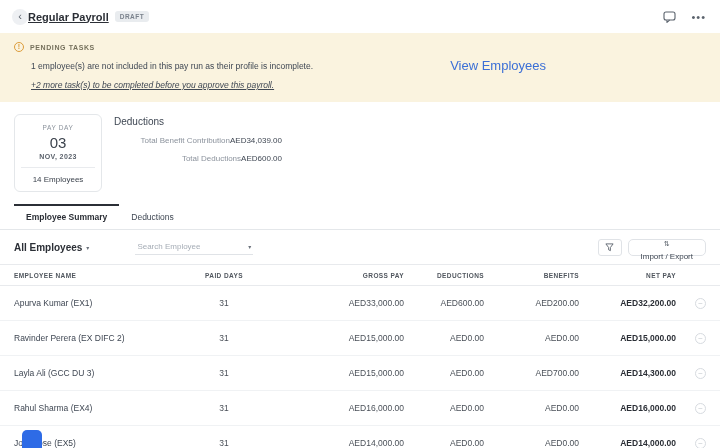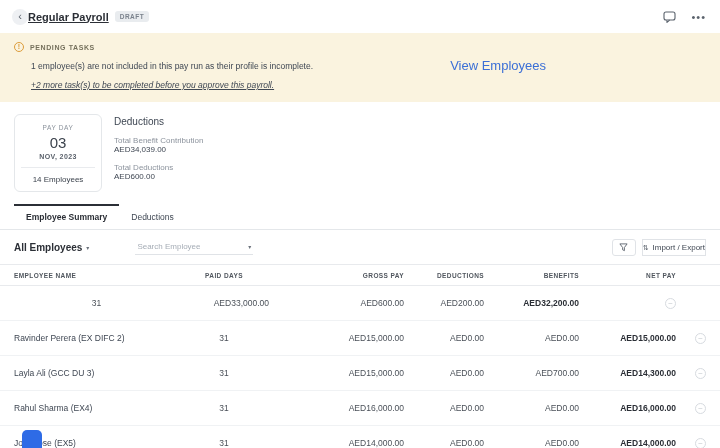--- a/index.html
+++ b/index.html
@@ -42,43 +42,43 @@
   .amount-val { font-size:12.5px; font-weight:600; color:#2b2f36; letter-spacing:.2px; }
   .amount-lbl { font-size:6.5px; color:#9aa1ab; letter-spacing:.4px; margin-top:4px; }
   .payday-card { border:1px solid #e4e7ea; border-radius:6px; width:88px; text-align:center; padding:9px 6px 7px; background:#fff; }
   .payday-lbl { font-size:6.5px; color:#8a919b; letter-spacing:.6px; }
   .payday-day { font-size:15px; font-weight:500; color:#3c434d; margin-top:3px; }
   .payday-date { font-size:7px; font-weight:600; color:#5a616b; letter-spacing:.4px; margin-top:2px;
     padding-bottom:7px; border-bottom:1px solid #e9ebee; }
   .payday-emp { font-size:8px; color:#3c434d; margin-top:7px; }
   .ded-block { padding-top:2px; }
   .ded-title { font-size:10px; color:#3f4753; }
-  .ded-row { display:flex; width:168px; justify-content:flex-end; margin-top:9px;flex-direction:column; }
+  .ded-row { display:flex; width:168px; justify-content:flex-end; margin-top:9px; }
   .ded-lbl { font-size:8px; color:#8c939d; }
   .ded-val { font-size:8px; color:#3f4753; }
 
   
   .tabs { display:flex; padding:0 14px; border-bottom:1px solid #e4e7ea; margin-top:2px; }
   .tab { font-size:8.5px; color:#3f4753; padding:6px 12px 7px; cursor:pointer; border-top:2px solid transparent; }
   .tab.active { font-weight:700; color:#2b2f36; border-top:2px solid #2b2f36; }
 
   
   .toolbar { display:flex; align-items:center; padding:9px 14px 8px; }
   .emp-filter { display:flex; align-items:center; gap:4px; cursor:pointer; }
   .emp-filter-lbl { font-size:10px; font-weight:700; color:#2b2f36; }
   .caret { font-size:6px; color:#6b727c; }
   .search-wrap { position:relative; margin-left:46px; width:118px; border-bottom:1px solid #e0e3e7; display:flex; align-items:center; padding:2px 2px 3px; }
   .search-input { border:none; outline:none; background:transparent; font-size:8px; color:#3f4753; width:100%;
     font-family:"Liberation Sans","DejaVu Sans",sans-serif; }
   .search-input::placeholder { color:#a6adb6; }
   .toolbar-right { margin-left:auto; display:flex; align-items:center; gap:6px; }
   .icon-btn { height:17px; min-width:24px; border:1px solid #e0e3e7; border-radius:3px; background:#fff;
     display:flex; align-items:center; justify-content:center; cursor:pointer; color:#5a626c; }
-  .imp-btn { height:17px; border:1px solid #e0e3e7; border-radius:0; background:#fff; display:flex;
-    align-items:center; gap:4px; padding:0 0; font-size:8px; color:#3f4753; cursor:pointer; }
+  .imp-btn { height:17px; border:1px solid #e0e3e7; border-radius:5px; background:#fff; display:flex;
+    align-items:center; gap:4px; padding:0 12px; font-size:8px; color:#3f4753; cursor:pointer;flex-direction:column; }
   .updown { font-size:7px; color:#5a626c; }
 
   
   .grid-row { display:grid; grid-template-columns:165px 90px 135px 80px 95px 97px 30px; align-items:center; padding:0 14px; }
   .thead { height:22px; border-top:1px solid #e8eaed; border-bottom:1px solid #e8eaed; }
   .th { font-size:6.5px; font-weight:700; color:#50565e; letter-spacing:.4px; }
   .num { text-align:right; }
   .ctr { text-align:center; }
   .trow { height:35px; border-bottom:1px solid #f0f2f4; cursor:default; }
   .td { font-size:8.5px; color:#4a5058; }
@@ -184,20 +184,21 @@
       <div class="th num">GROSS PAY</div>
       <div class="th num">DEDUCTIONS</div>
       <div class="th num">BENEFITS</div>
       <div class="th num">NET PAY</div>
       <div class="th"></div>
     </div>
 
     <div>
 
     <div class="grid-row trow">
+        <div class="td td-name">Apurva Kumar (EX1)</div>
         <div class="td ctr">31</div>
         <div class="td num">AED33,000.00</div>
         <div class="td num">AED600.00</div>
         <div class="td num">AED200.00</div>
         <div class="td num td-net">AED32,200.00</div>
         <div class="row-action">
           <span>−</span>
         </div>
       </div>
         <div class="grid-row trow">

